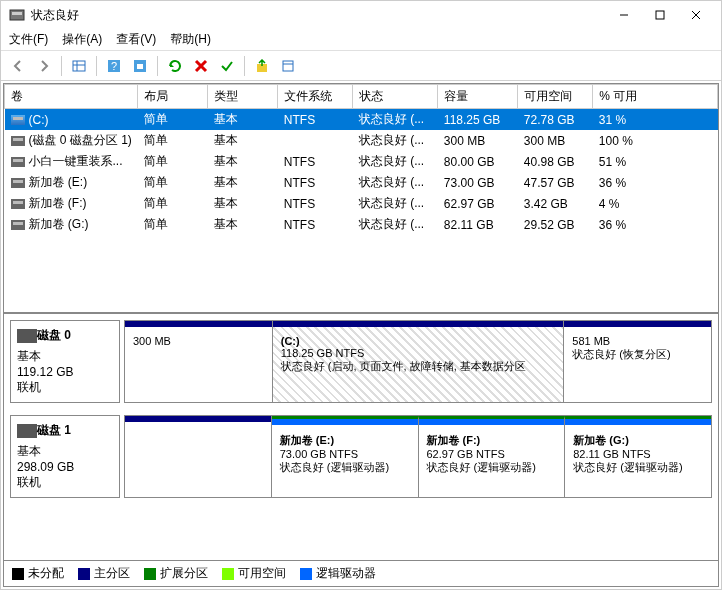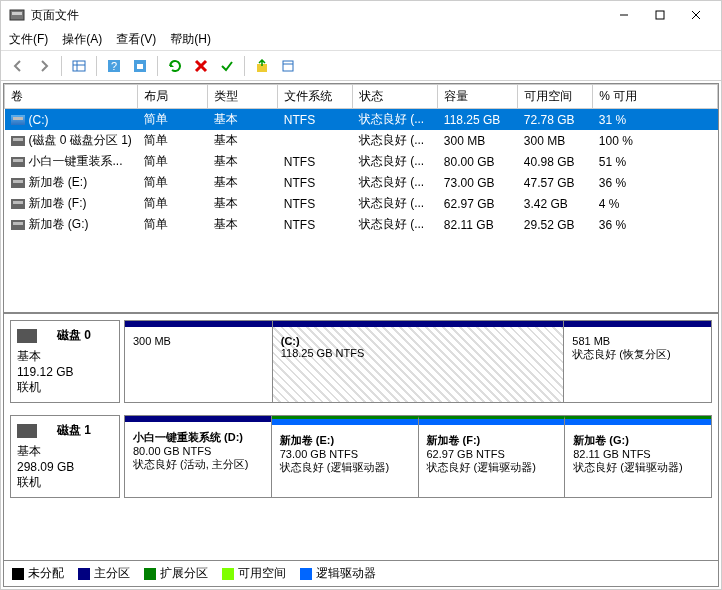--- a/index.html
+++ b/index.html
@@ -18,21 +18,21 @@
 table.vol { width: 100%; border-collapse: collapse; }
 table.vol th { text-align: left; font-weight: normal; padding: 3px 6px; border: 1px solid #ccc; background: #fff; font-size: 12px; }
 table.vol td { padding: 2px 6px; font-size: 12px; white-space: nowrap; }
 table.vol tr.selected td { background: #0078d7; color: #fff; }
 .disk-icon { display: inline-block; width: 14px; height: 10px; background: #666; margin-right: 4px; vertical-align: middle; position: relative; }
 .disk-icon.blue { background: linear-gradient(#5ab0f0,#2a70c0); }
 .disk-icon::before { content:""; position:absolute; top:2px; left:2px; right:2px; height:3px; background:#bbb; }
 .graphical { flex: 1; overflow: auto; padding: 6px; }
 .disk-row { display: flex; margin-bottom: 12px; min-height: 80px; }
 .disk-label { width: 110px; border: 1px solid #888; padding: 6px; font-size: 12px; }
-.disk-label .hd { display:flex; align-items:center; gap:20px; font-weight:bold; margin-bottom:4px;}
+.disk-label .hd { display:flex; align-items:center; gap:0; font-weight:bold; margin-bottom:4px;}
 .disk-label .hdic { width:20px; height:14px; background:#555; display:inline-block; }
 .parts { flex: 1; display: flex; border: 1px solid #888; margin-left: 4px; }
 .part { border-right: 1px solid #888; padding: 6px 8px; font-size: 11px; position: relative; overflow: hidden; }
 .part:last-child { border-right: none; }
 .part .topbar { position: absolute; top:0; left:0; right:0; height:6px; }
 .part .inner { margin-top: 8px; }
 .part.primary .topbar { background: #000080; }
 .part.logical .topbar { background: #0066ff; }
 .part.hatched { background: repeating-linear-gradient(45deg, #fff, #fff 4px, #ddd 4px, #ddd 6px); }
 .legend { border-top: 1px solid #888; padding: 4px 8px; display: flex; gap: 14px; font-size: 12px; align-items:center; }
@@ -43,21 +43,21 @@
 </head>
 <body>
 
 <div class="titlebar">
   <span class="icon">
     <svg width="16" height="16">
         <rect x="1" y="3" width="14" height="10" fill="#777" stroke="#333"></rect>
         <rect x="3" y="5" width="10" height="3" fill="#ccc"></rect>
       </svg>
   </span>
-  <span class="title">页面文件</span>
+  <span class="title">状态良好</span>
   <div class="winbtns">
     <div class="winbtn">
         <svg width="10" height="10">
           <line x1="1" y1="5" x2="9" y2="5" stroke="#000"></line>
         </svg>
       </div>
     <div class="winbtn">
         <svg width="10" height="10">
           <rect x="1" y="1" width="8" height="8" fill="none" stroke="#000"></rect>
         </svg>
@@ -240,20 +240,21 @@
             <div class="inner">
               <div class=""></div>
               <div>300 MB</div>
             </div>
           </div>
           <div class="part primary hatched" style="flex: 2.1 1 0%;">
             <div class="topbar"></div>
             <div class="inner">
               <div class="bold">(C:)</div>
               <div>118.25 GB NTFS</div>
+              <div>状态良好 (启动, 页面文件, 故障转储, 基本数据分区</div>
             </div>
           </div>
           <div class="part primary" style="flex: 1 1 0%;">
             <div class="topbar"></div>
             <div class="inner">
               <div class=""></div>
               <div>581 MB</div>
               <div>状态良好 (恢复分区)</div>
             </div>
           </div>
@@ -265,25 +266,20 @@
             <span class="hdic"></span>
             <span>磁盘 1</span>
           </div>
           <div>基本</div>
           <div>298.09 GB</div>
           <div>联机</div>
         </div>
         <div class="parts">
           <div class="part primary" style="flex: 1 1 0%;">
             <div class="topbar"></div>
-            <div class="inner">
-              <div class="bold">小白一键重装系统  (D:)</div>
-              <div>80.00 GB NTFS</div>
-              <div>状态良好 (活动, 主分区)</div>
-            </div>
           </div>
           <div class="part logical" style="flex: 1 1 0%; border-top: 3px solid rgb(0, 128, 0);">
             <div class="topbar"></div>
             <div class="inner">
               <div class="bold">新加卷  (E:)</div>
               <div>73.00 GB NTFS</div>
               <div>状态良好 (逻辑驱动器)</div>
             </div>
           </div>
           <div class="part logical" style="flex: 1 1 0%; border-top: 3px solid rgb(0, 128, 0);">

